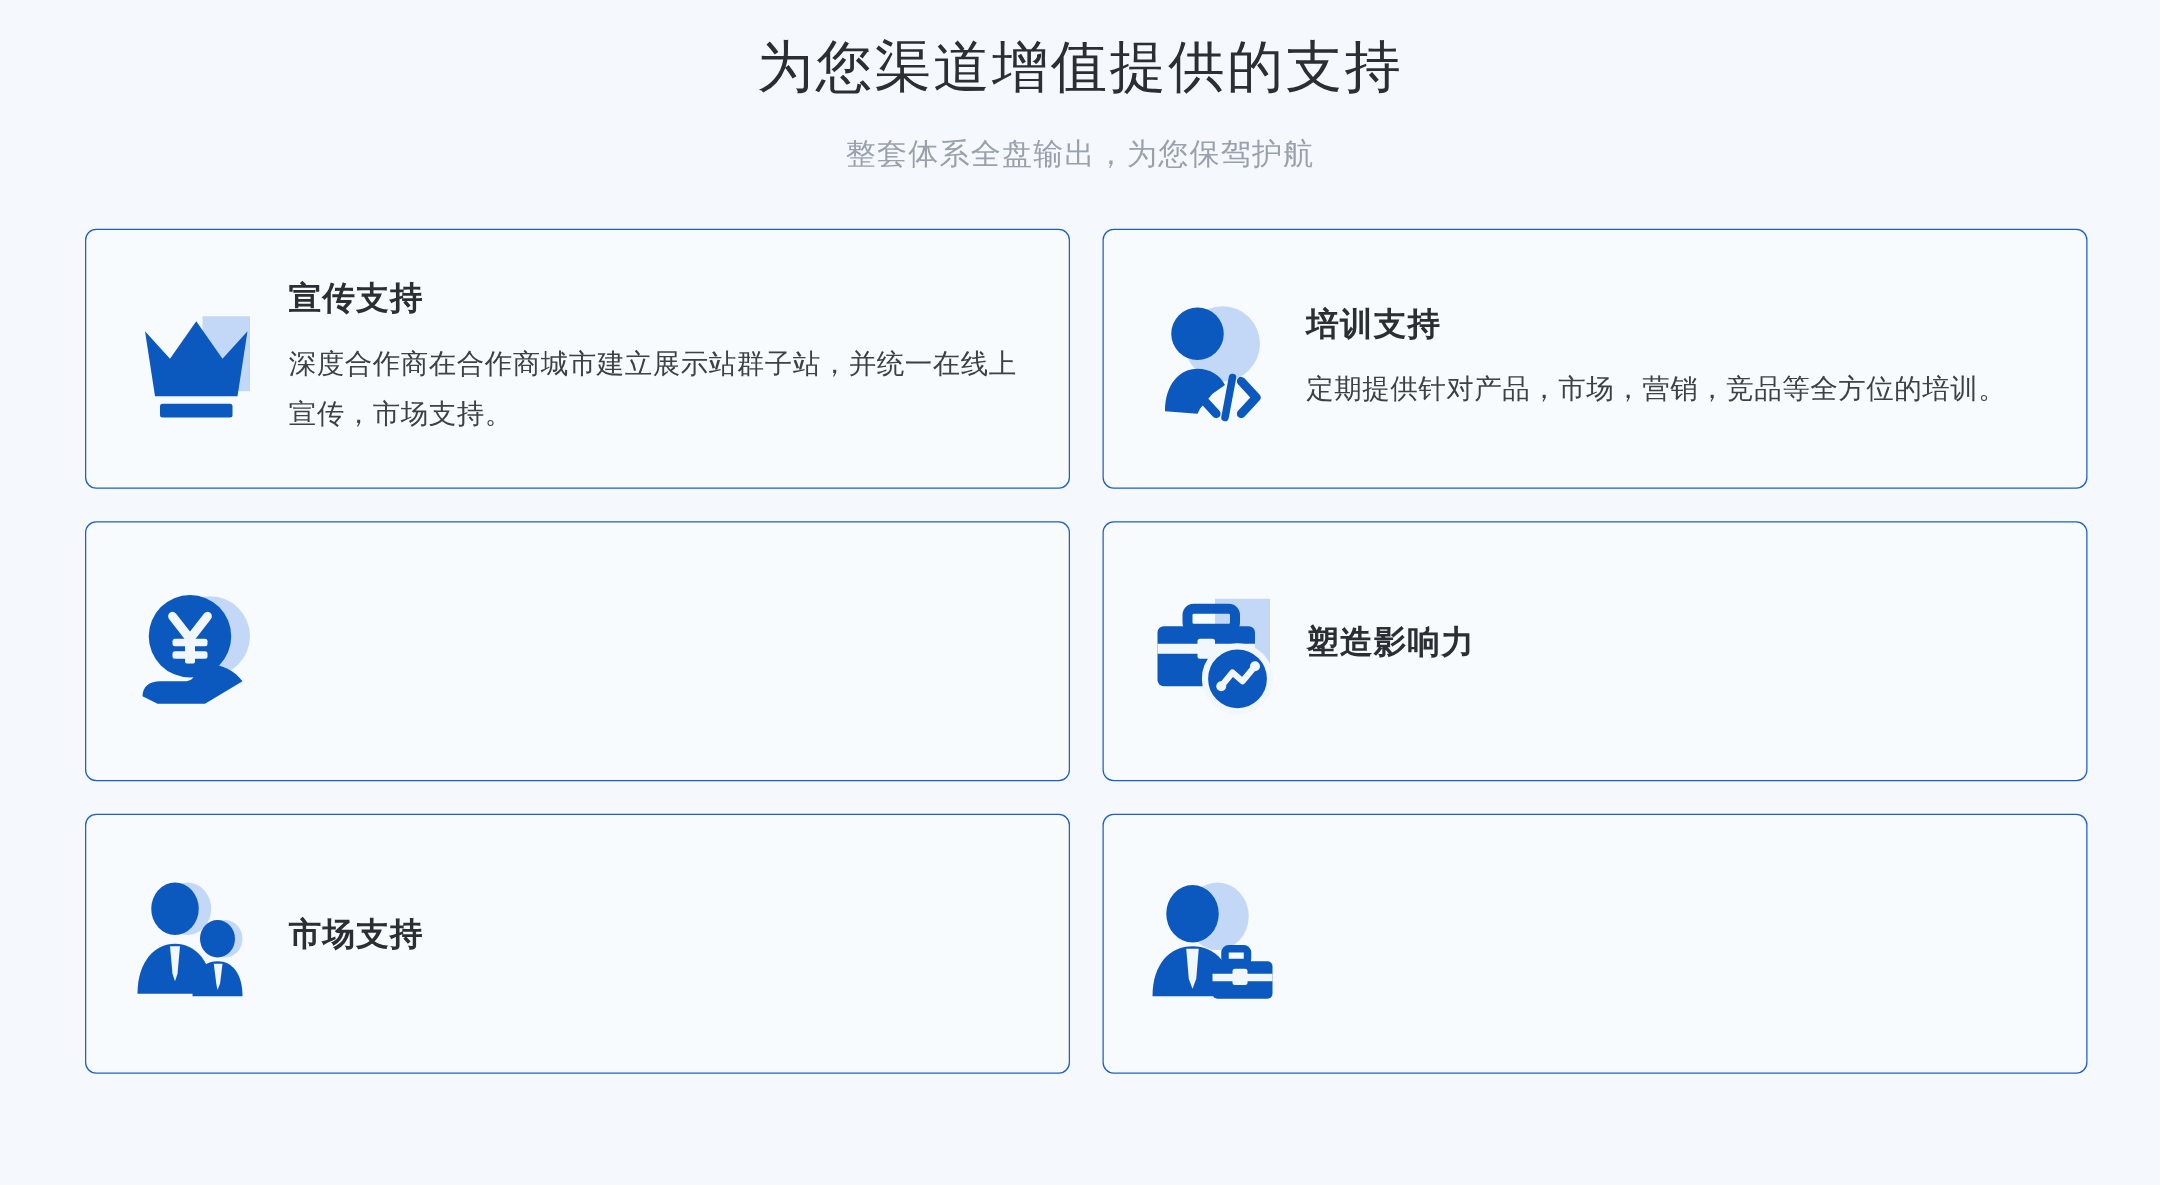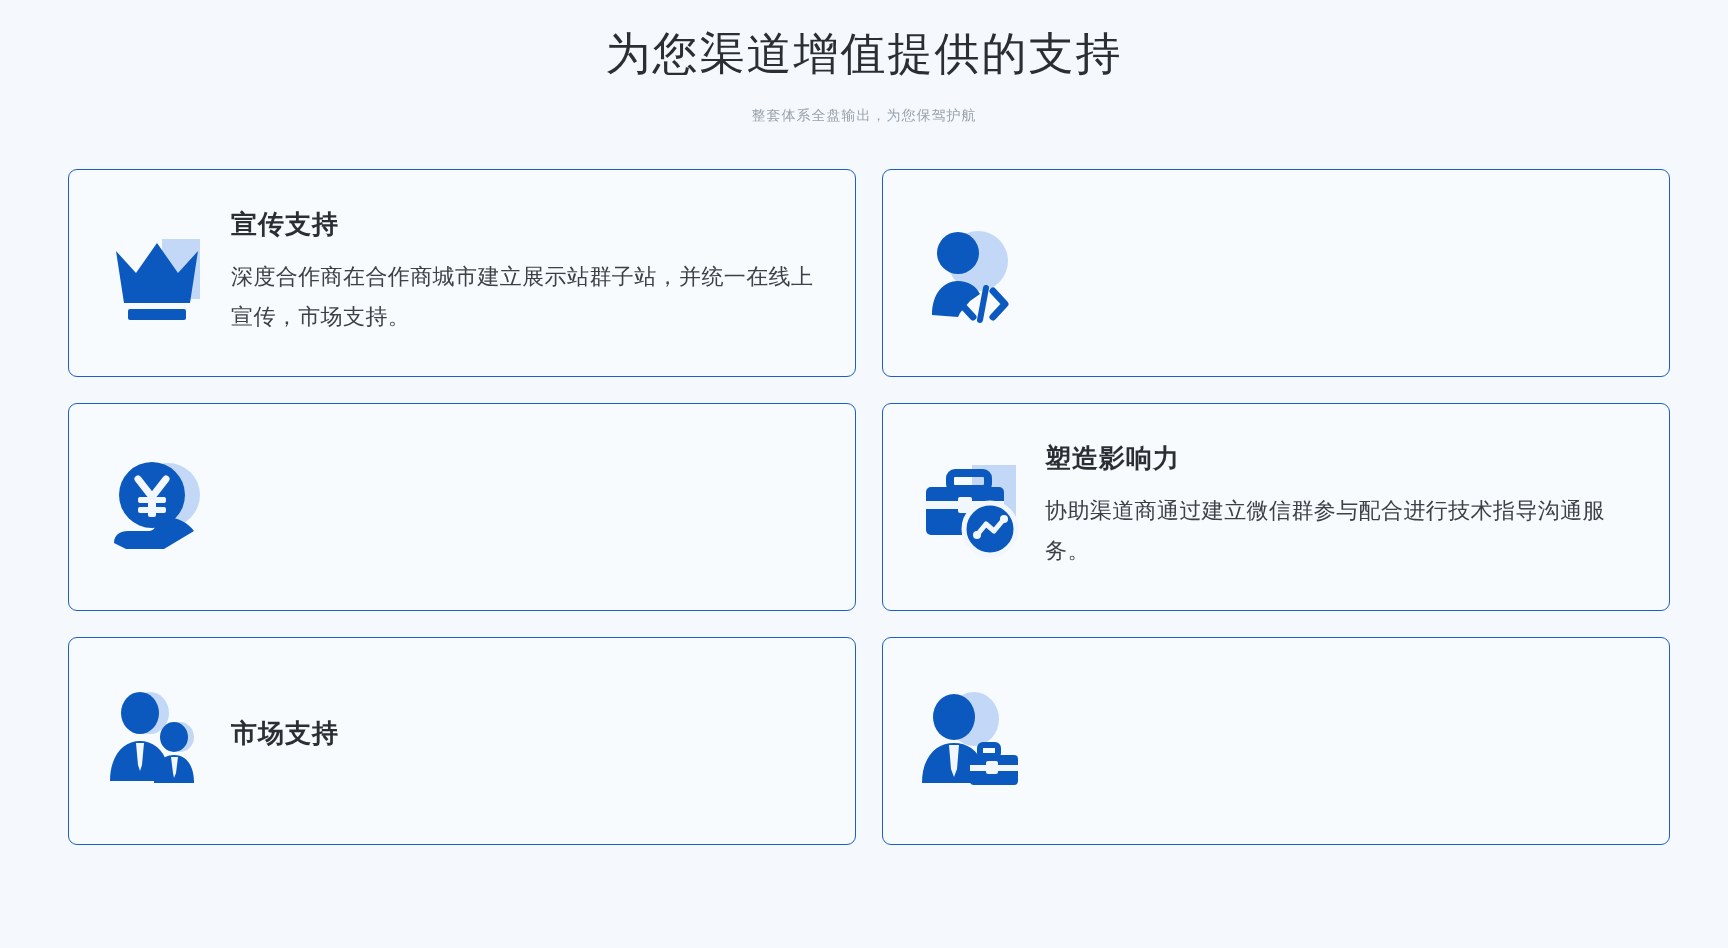--- a/index.html
+++ b/index.html
@@ -28,21 +28,21 @@
   }
   .page-title {
     font-size: 45px;
     font-weight: 500;
     color: #2b2f33;
     letter-spacing: 2px;
     line-height: 1.35;
     margin: 0;
   }
   .page-subtitle {
-    font-size: 14px;
+    font-size: 24px;
     color: #9aa1ab;
     letter-spacing: 1px;
     margin: 22px 0 0 0;
     font-weight: 400;
   }
   .cards-grid {
     margin: 44px auto 0 auto;
     width: 1664px;
     display: grid;
     grid-template-columns: 788px 788px;
@@ -124,20 +124,24 @@
       <div class="card-icon">
         <svg width="112" height="112" viewBox="0 0 112 112">
           <circle cx="62" cy="44" r="30" fill="#c3d8f7"></circle>
           <circle cx="42" cy="36" r="21" fill="#0b58bf"></circle>
           <path d="M16 98 C16 76 28 64 42 64 C52 64 60 69 64 77 L54 84 L44 96 L42 100 Z" fill="#0b58bf"></path>
           <path d="M57 100 L45 87 L57 74" stroke="#0b58bf" stroke-width="7" fill="none" stroke-linecap="round" stroke-linejoin="round"></path>
           <path d="M77 74 L89 87 L77 100" stroke="#0b58bf" stroke-width="7" fill="none" stroke-linecap="round" stroke-linejoin="round"></path>
           <path d="M70 71 L64 103" stroke="#0b58bf" stroke-width="6" fill="none" stroke-linecap="round"></path>
         </svg>
       </div>
+      <div class="card-body">
+        <div class="card-title">培训支持</div>
+        <div class="card-desc">定期提供针对产品，市场，营销，竞品等全方位的培训。</div>
+      </div>
     </div>
 
     <div class="card">
       <div class="card-icon">
         <svg width="112" height="112" viewBox="0 0 112 112">
           <circle cx="66" cy="44" r="32" fill="#c3d8f7"></circle>
           <circle cx="50" cy="44" r="33" fill="#0b58bf"></circle>
           <path d="M36 28 L50 46 L64 28" stroke="#f2f7fd" stroke-width="7" fill="none" stroke-linecap="round"></path>
           <rect x="36" y="46" width="28" height="6" rx="2" fill="#f2f7fd"></rect>
           <rect x="36" y="56" width="28" height="6" rx="2" fill="#f2f7fd"></rect>
@@ -156,21 +160,20 @@
           <rect x="10" y="50" width="78" height="8" fill="#f2f7fd"></rect>
           <rect x="42" y="46" width="14" height="16" rx="2" fill="#f2f7fd"></rect>
           <circle cx="74" cy="78" r="26" fill="#0b58bf" stroke="#f2f7fd" stroke-width="5"></circle>
           <path d="M61 84 L70 73 L78 80 L88 68" stroke="#f2f7fd" stroke-width="5" fill="none" stroke-linecap="round" stroke-linejoin="round"></path>
           <circle cx="61" cy="84" r="4" fill="#f2f7fd"></circle>
           <circle cx="88" cy="68" r="4" fill="#f2f7fd"></circle>
         </svg>
       </div>
       <div class="card-body">
         <div class="card-title">塑造影响力</div>
-        <div class="card-desc">协助渠道商通过建立微信群参与配合进行技术指导沟通服务。</div>
       </div>
     </div>
 
     <div class="card compact">
       <div class="card-icon">
         <svg width="112" height="112" viewBox="0 0 112 112">
           <ellipse cx="48" cy="28" rx="19" ry="21" fill="#c3d8f7"></ellipse>
           <ellipse cx="78" cy="52" rx="14" ry="15" fill="#c3d8f7"></ellipse>
           <ellipse cx="38" cy="28" rx="19" ry="21" fill="#0b58bf"></ellipse>
           <path d="M8 96 C8 70 22 56 38 56 C54 56 68 70 68 96 Z" fill="#0b58bf"></path>

